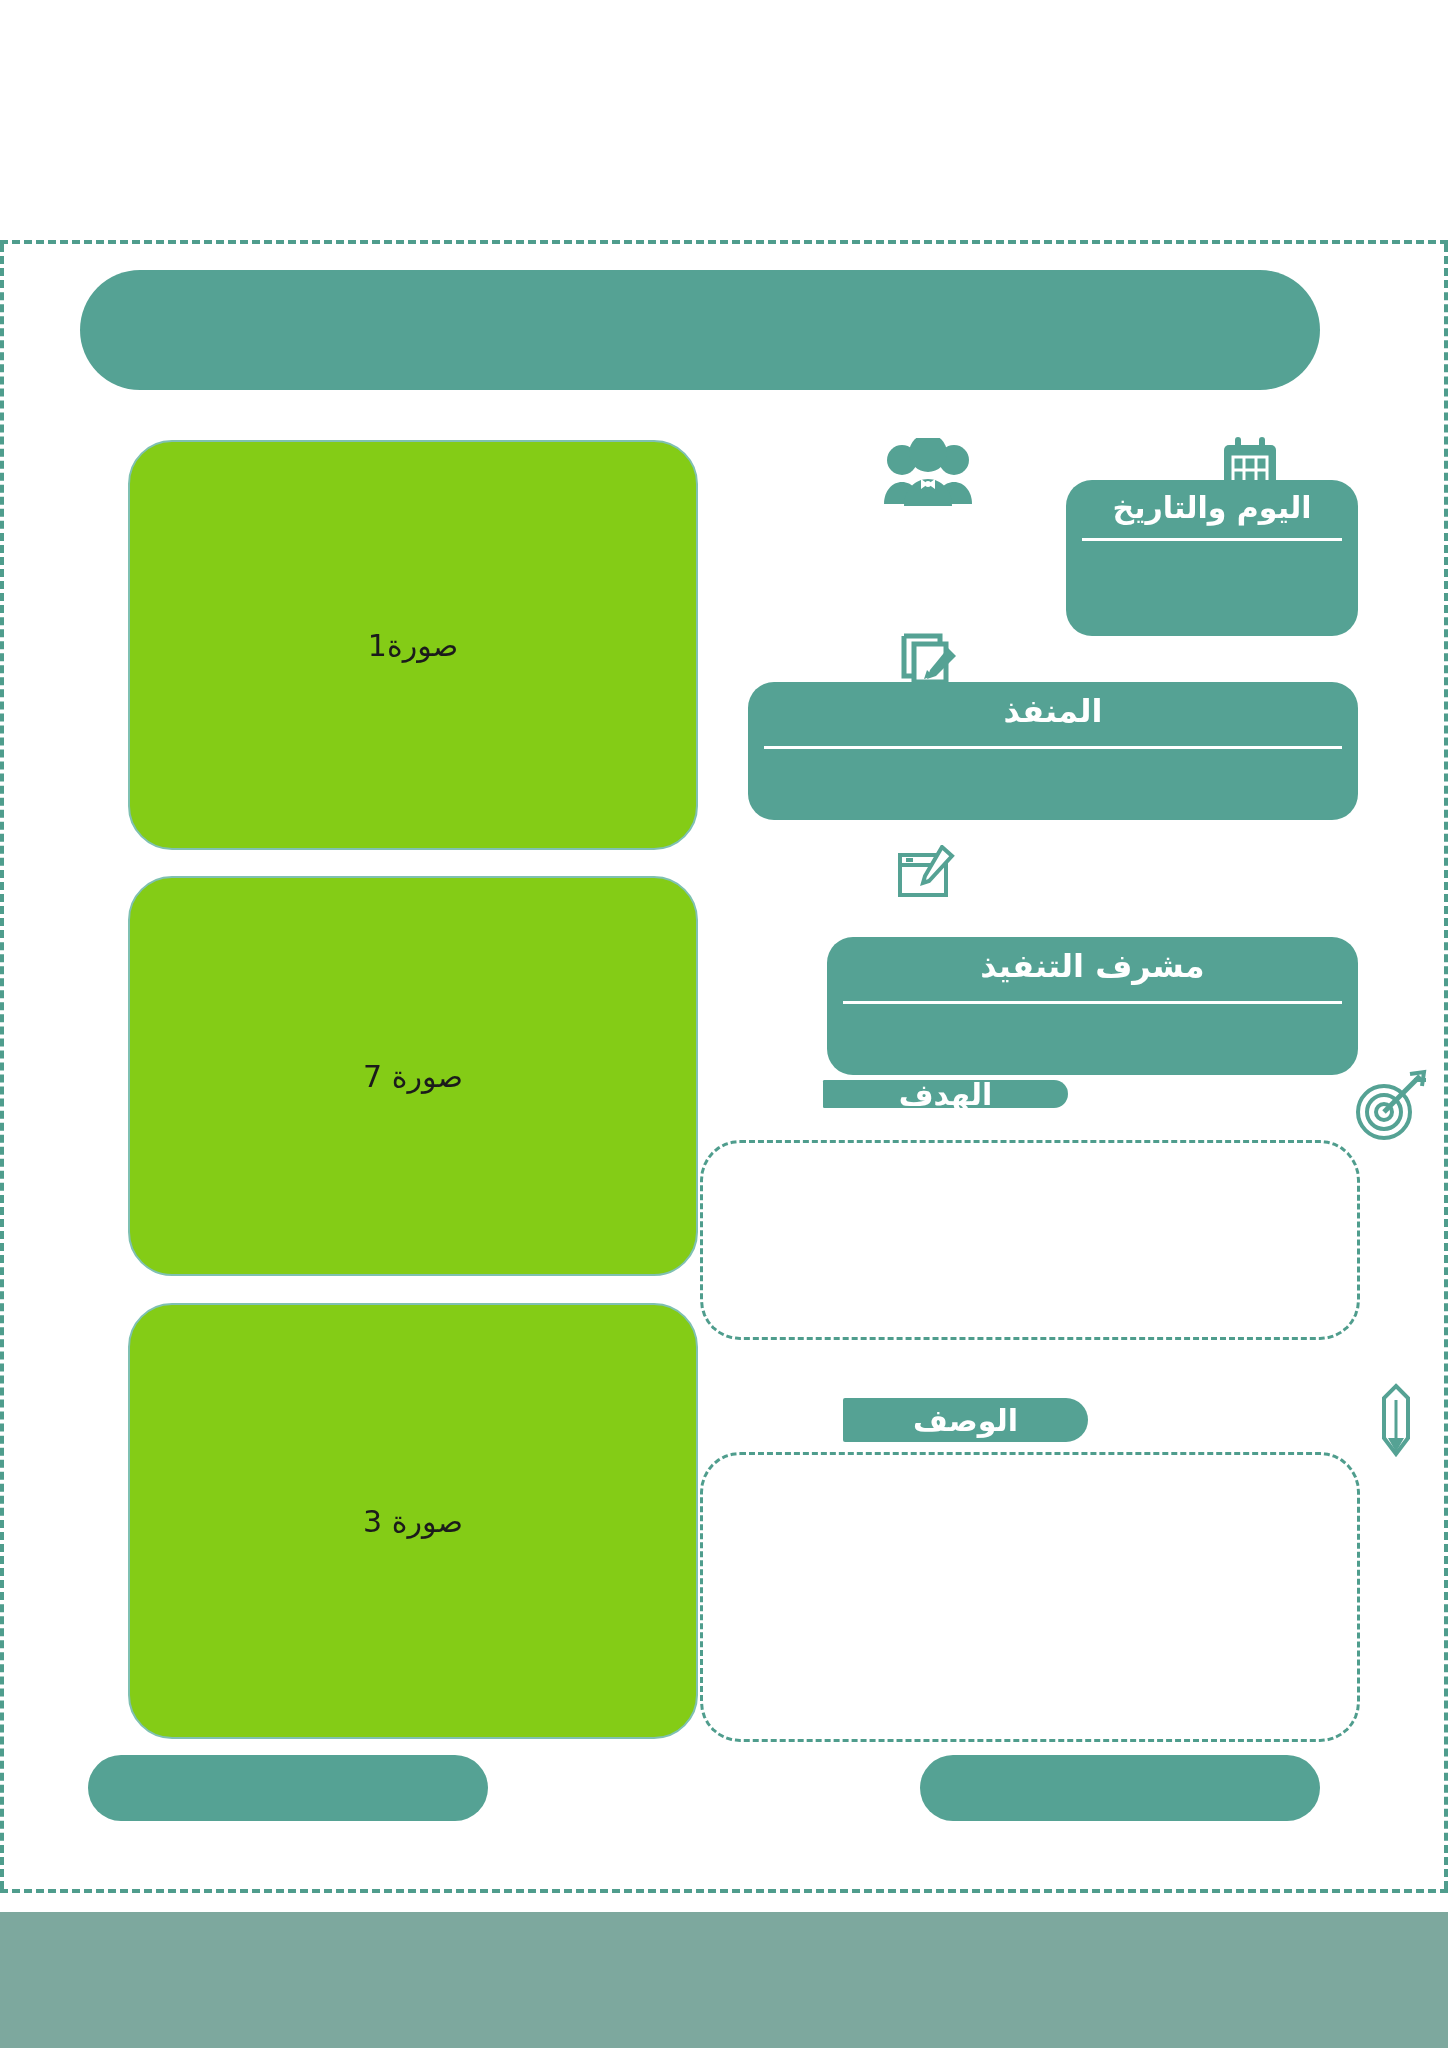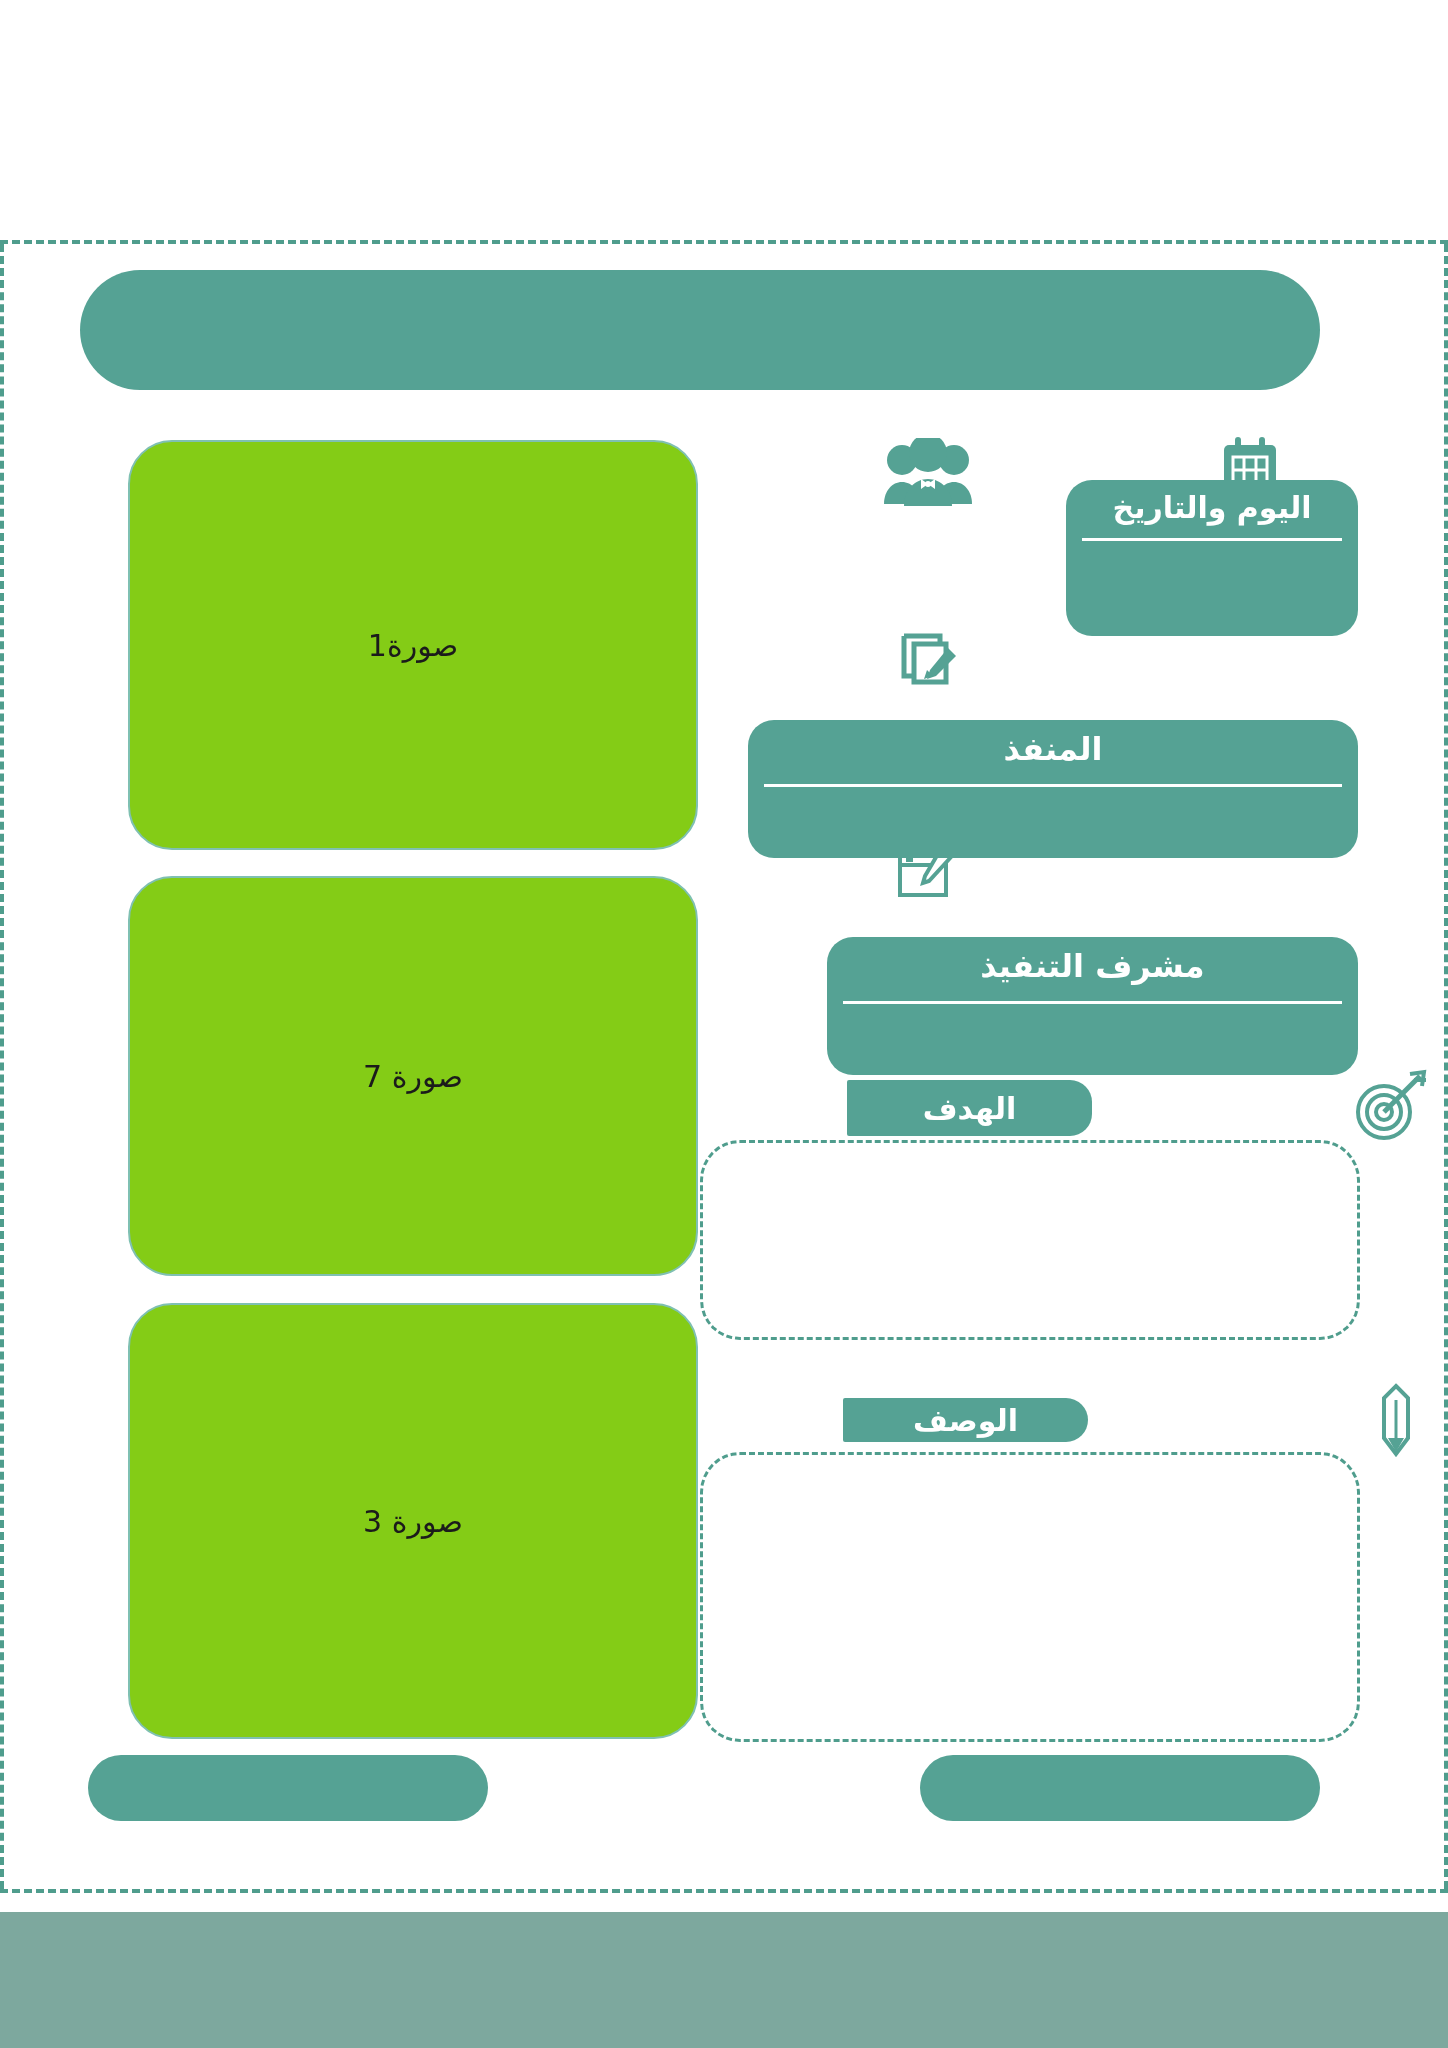--- a/index.html
+++ b/index.html
@@ -112,21 +112,21 @@
     left: 16px;
     right: 16px;
     top: 62px;
     height: 3px;
     background: #ffffff;
   }
   .field.wide .flabel { font-size: 32px; }
 
   .fld-date         { right: 90px;  top: 480px;  width: 292px; height: 156px; padding-left: 11px; }
   .fld-participants { right: 400px; top: 500px;  width: 300px; height: 136px; }
-  .fld-executor     { right: 90px;  top: 720px;  width: 610px; height: 138px; }
+  .fld-executor     { right: 90px;  top: 682px;  width: 610px; height: 138px; }
   .fld-supervisor   { right: 90px;  top: 898px;  width: 531px; height: 138px; margin-top: 39px; }
 
   .fld-date .fline,
   .fld-participants .fline { top: 58px; }
   .fld-executor .fline,
   .fld-supervisor .fline   { top: 64px; }
 
   
   .sec-tab {
     position: absolute;
@@ -135,21 +135,21 @@
     font-size: 30px;
     font-weight: bold;
     display: flex;
     align-items: center;
     justify-content: center;
     border-top-right-radius: 22px;
     border-bottom-right-radius: 22px;
     border-top-left-radius: 2px;
     border-bottom-left-radius: 2px;
   }
-  .sec-goal { right: 356px; top: 1080px; width: 245px; height: 56px; }
+  .sec-goal { right: 380px; top: 1080px; width: 245px; height: 28px; }
   .sec-desc { right: 360px; top: 1398px; width: 245px; height: 44px; }
 
   
   .dash-box {
     position: absolute;
     border: 3px dashed #4f9d8d;
     border-radius: 40px;
     background: #ffffff;
   }
   .box-goal { right: 88px; top: 1140px; width: 660px; height: 200px; }

